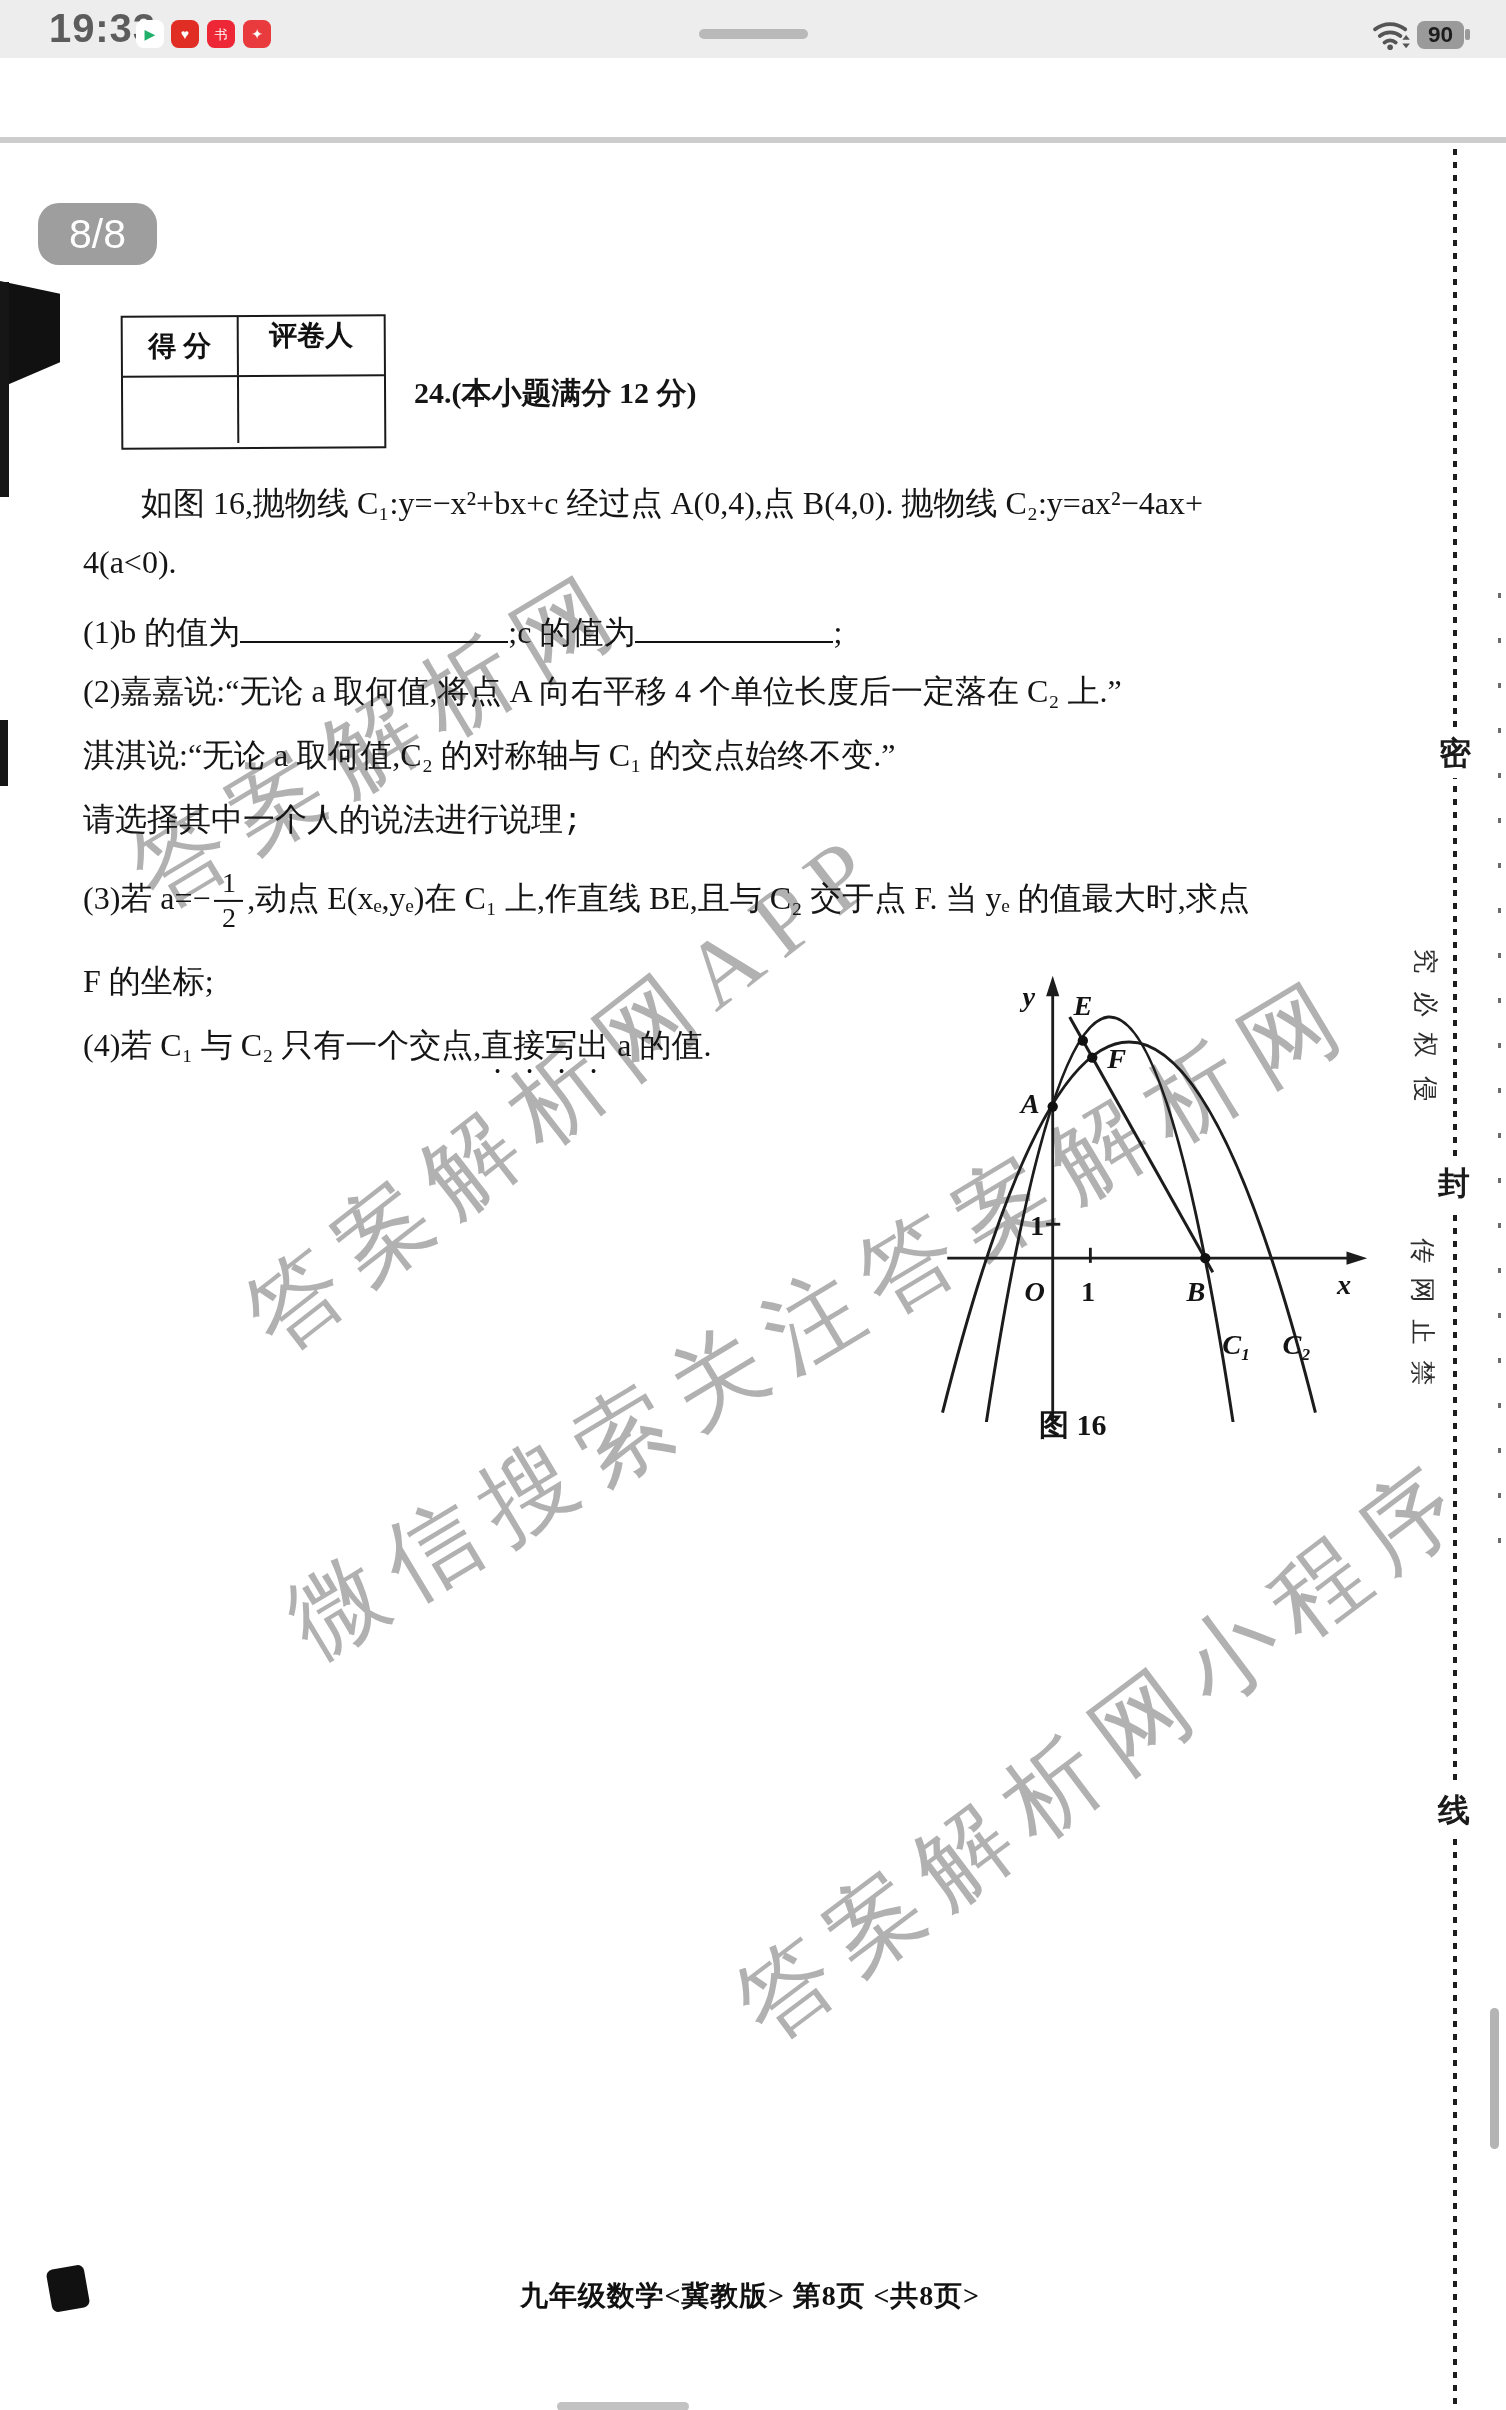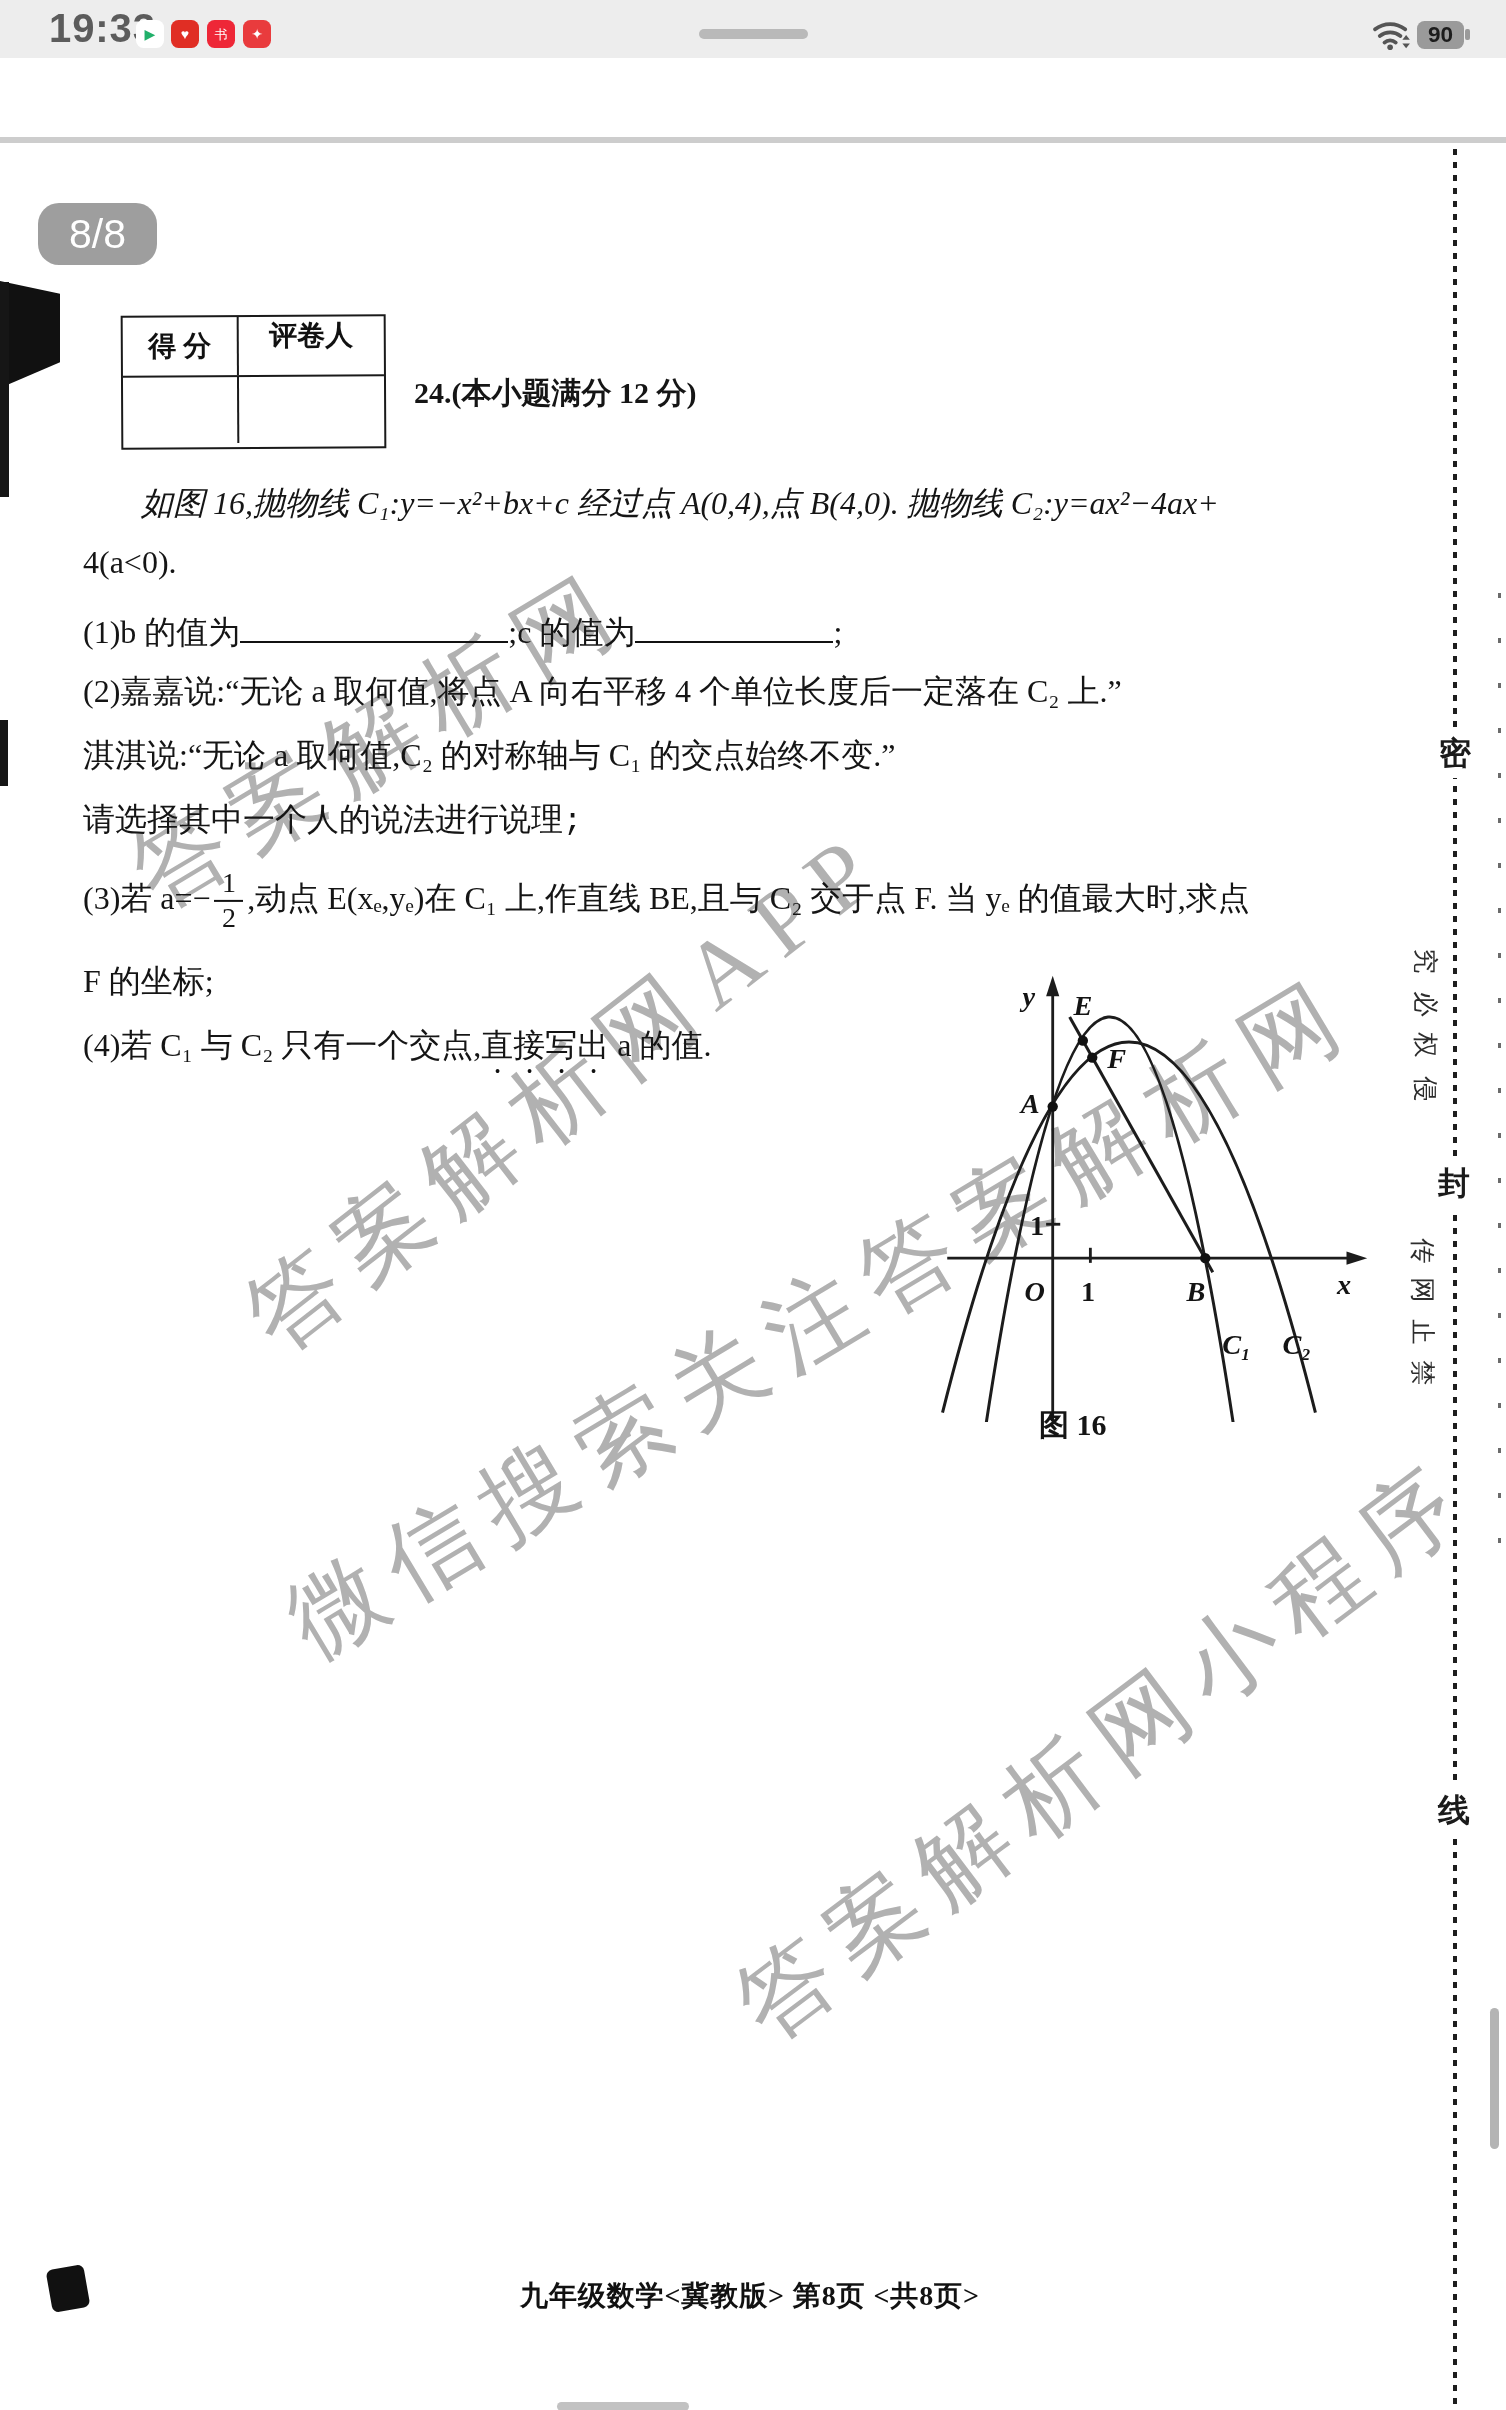--- a/index.html
+++ b/index.html
@@ -107,21 +107,21 @@
       </div>
   </div>
   <div class="row2">
     <div class="c1"></div>
     <div class="c2"></div>
   </div>
 </div>
 
 <div class="tline title24" style="left:414px;top:373px;">24.(本小题满分 12 分)</div>
 
-<div class="tline" style="left:141px;top:482px;font-style:italic;">如图 16,抛物线 C₁:y=−x²+bx+c 经过点 A(0,4),点 B(4,0). 抛物线 C₂:y=ax²−4ax+</div>
+<div class="tline" style="left:141px;top:482px;">如图 16,抛物线 C₁:y=−x²+bx+c 经过点 A(0,4),点 B(4,0). 抛物线 C₂:y=ax²−4ax+</div>
 <div class="tline" style="left:83px;top:544px;">4(a&lt;0).</div>
 
 <div class="tline" style="left:83px;top:607px;">
   <span>(1)b 的值为</span><span class="blank" style="width:268px;"></span><span>;c 的值为</span><span class="blank" style="width:198px;"></span><span>;</span>
 </div>
 
 <div class="tline" style="left:83px;top:670px;">(2)嘉嘉说:“无论 a 取何值,将点 A 向右平移 4 个单位长度后一定落在 C₂ 上.”</div>
 <div class="tline" style="left:83px;top:734px;">淇淇说:“无论 a 取何值,C₂ 的对称轴与 C₁ 的交点始终不变.”</div>
 <div class="tline" style="left:83px;top:798px;font-family:Liberation Mono, monospace;">请选择其中一个人的说法进行说理;</div>
 

